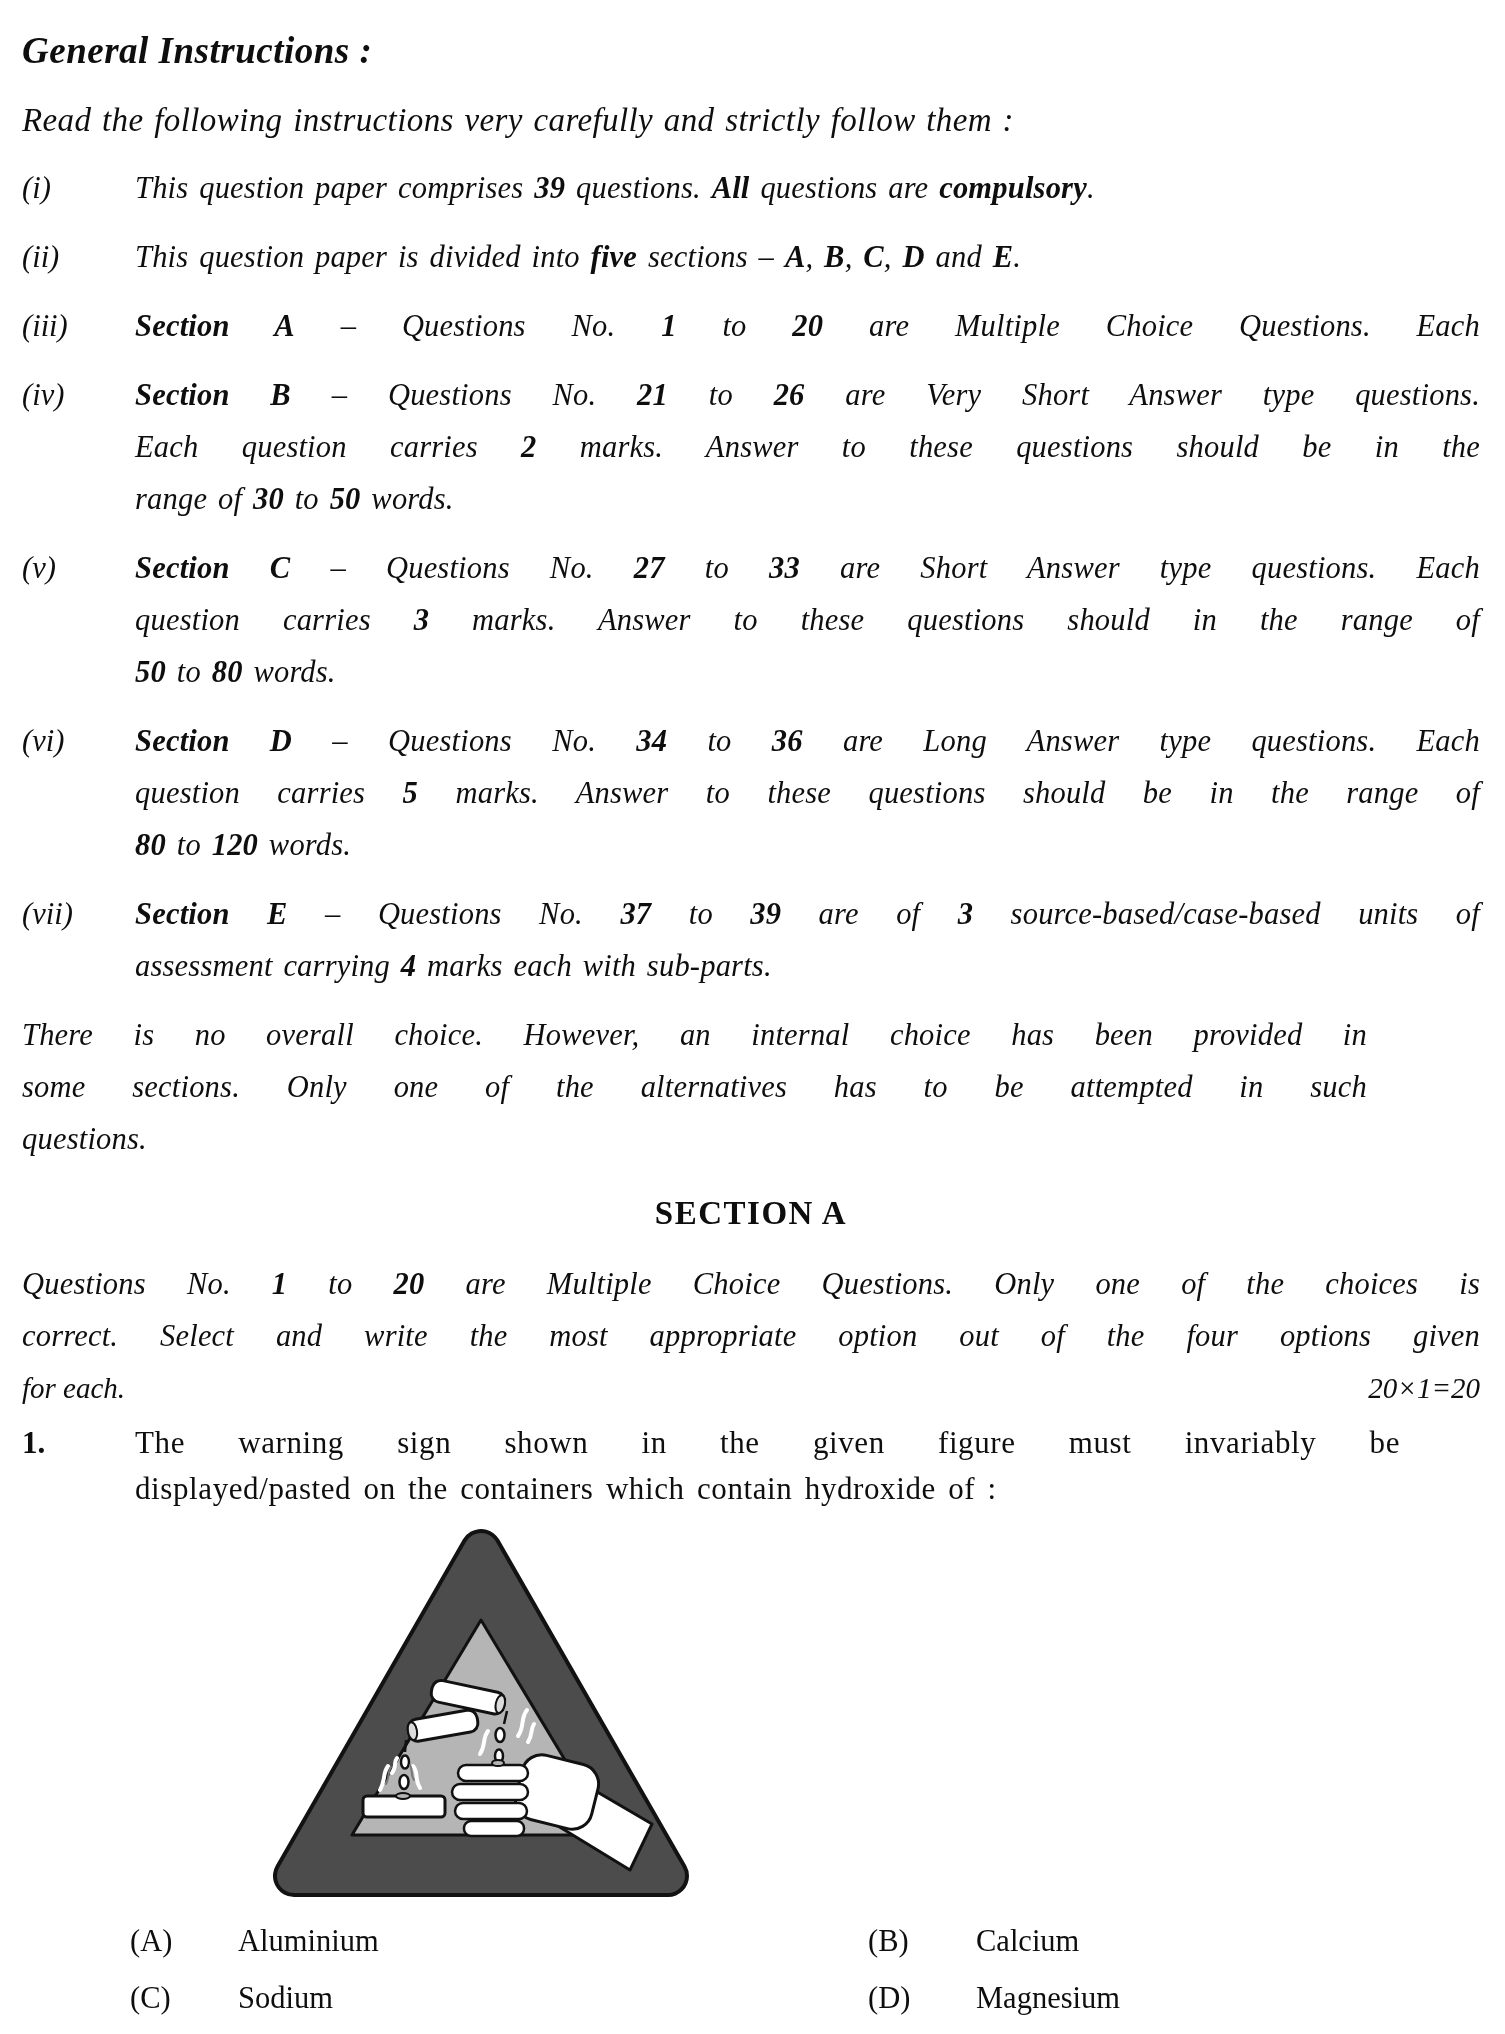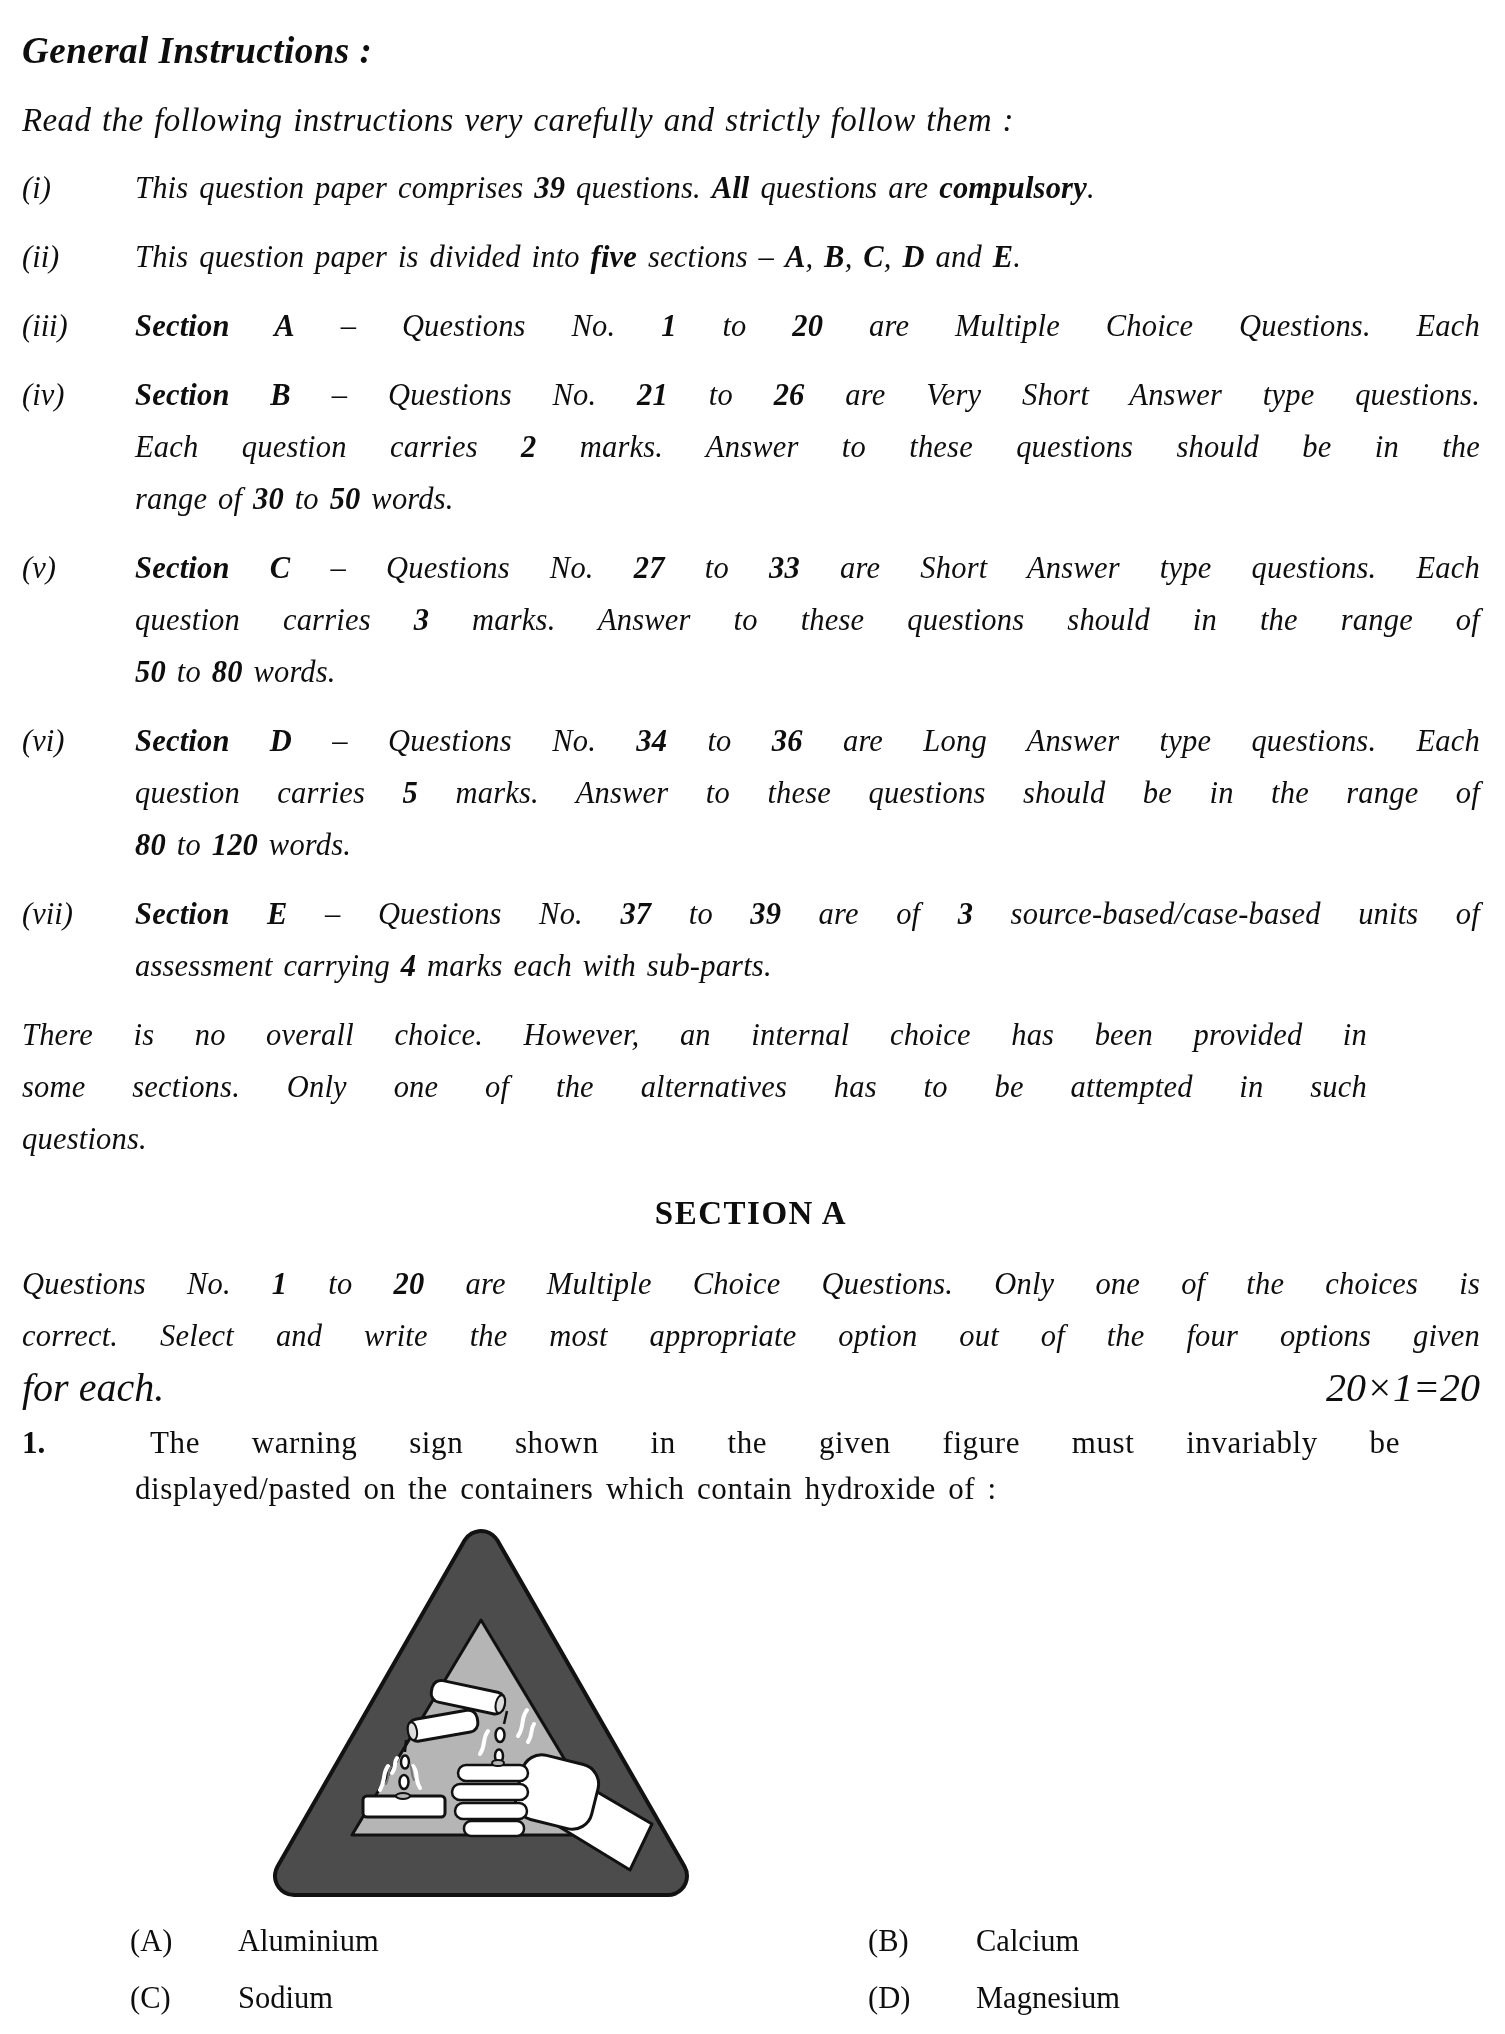--- a/index.html
+++ b/index.html
@@ -29,28 +29,28 @@
   .b{font-weight:700;}
 
   
   .section-title{
     text-align:center;font-weight:700;font-size:33px;letter-spacing:1.5px;
     margin:30px 0 26px 0;font-style:normal;
   }
   .sec-desc{font-style:italic;font-size:30.5px;line-height:52px;width:1458px;word-spacing:3px;letter-spacing:.2px;}
   .sec-last-row{
     display:flex;justify-content:space-between;align-items:baseline;
-    width:1458px;font-style:italic;font-size:40px;line-height:52px;
+    width:1458px;font-style:italic;font-size:29px;line-height:52px;
   }
 
   
   .q1{display:flex;margin-top:6px;font-size:31px;line-height:46px;}
   .q1-num{flex:0 0 113px;width:113px;font-weight:700;}
   .q1-text{width:1265px;word-spacing:4px;letter-spacing:.6px;}
-  .q1-line1{display:block;text-align:justify;text-align-last:justify;margin-left:15px;}
+  .q1-line1{display:block;text-align:justify;text-align-last:justify;}
   .q1-line2{display:block;}
 
   
   .figure-wrap{margin:16px 0 0 246px;width:422px;height:372px;}
 
   
   .options{display:grid;grid-template-columns:738px auto;row-gap:15px;margin:20px 0 0 108px;font-size:30.5px;line-height:42px;}
   .opt{display:flex;}
   .opt-label{flex:0 0 108px;width:108px;}
 </style>

